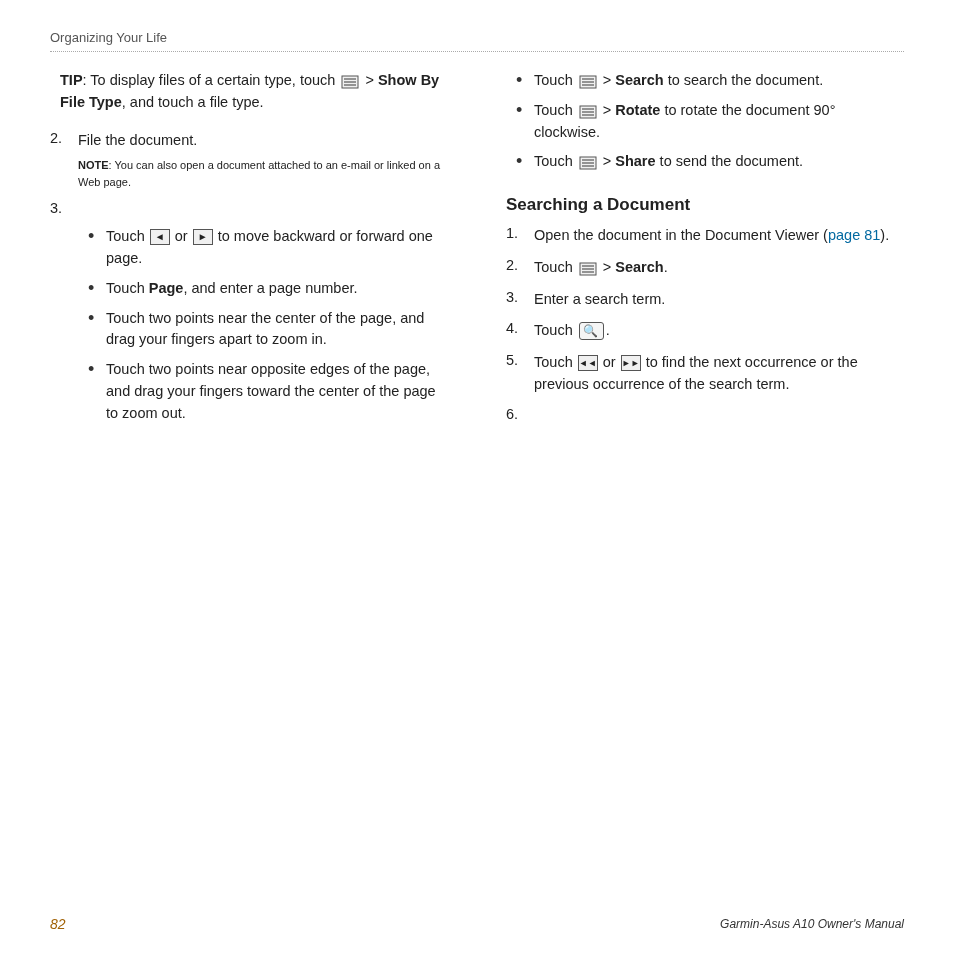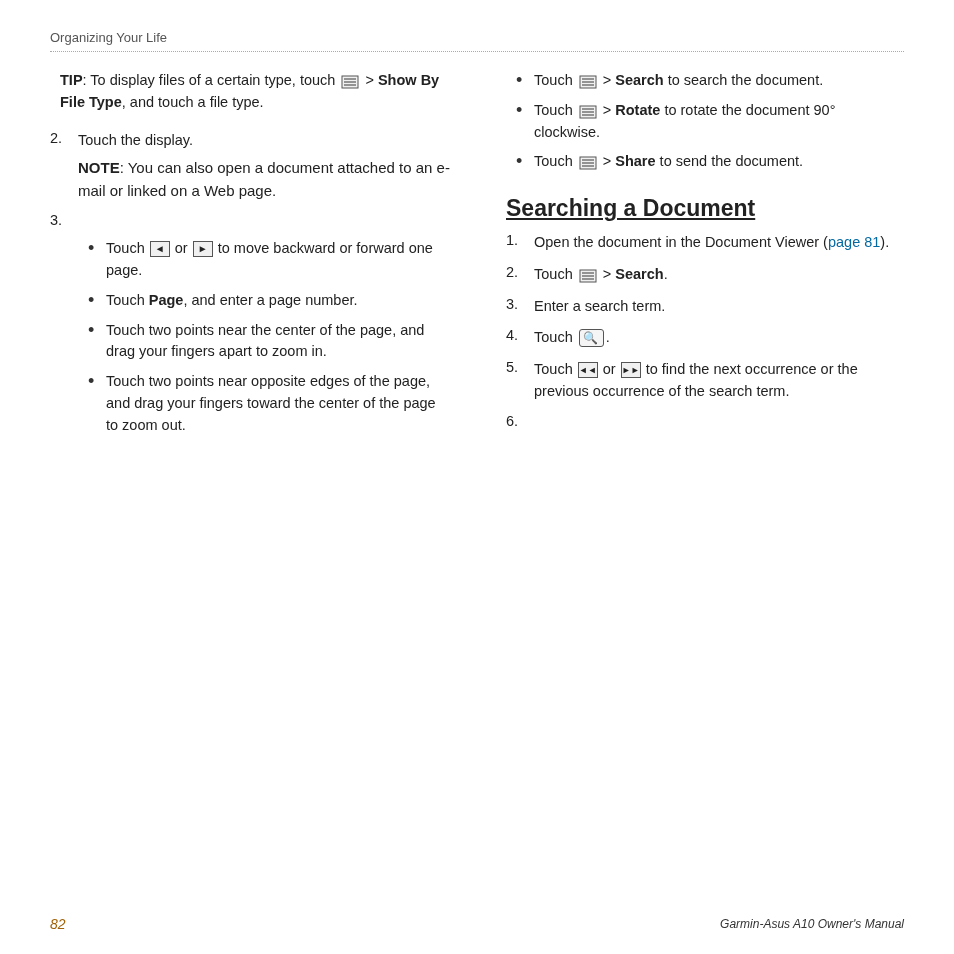--- a/index.html
+++ b/index.html
@@ -61,21 +61,21 @@
     }
     .step-content {
       font-size: 14.5px;
       line-height: 1.5;
     }
     .note-block {
       margin-top: 6px;
       margin-left: 0;
     }
     .note-block p {
-      font-size: 15px;
+      font-size: 11px;
       line-height: 1.5;
     }
     .bullet-list {
       list-style: none;
       padding: 0;
       margin: 0;
     }
     .bullet-item {
       display: flex;
       align-items: flex-start;
@@ -109,25 +109,24 @@
       background: #444;
       border-radius: 3px;
       padding: 2px 4px;
       font-size: 11px;
       line-height: 1;
       vertical-align: middle;
       margin: 0 2px;
       color: #fff;
     }
     .section-title {
-      font-size: 23px;
+      font-size: 17px;
       font-weight: bold;
       margin-bottom: 10px;
       margin-top: 22px;
-      text-decoration: underline;
     }
     .bold { font-weight: bold; }
     .link-color { color: #0369a1; }
     .footer {
       position: absolute;
       bottom: 22px;
       left: 50px;
       right: 50px;
       display: flex;
       justify-content: space-between;
@@ -190,21 +189,21 @@
                 <line x1="3" y1="10" x2="15" y2="10" stroke="#555" stroke-width="1.2"></line>
               </svg></span><span> &gt; </span><span class="bold">Show By File Type</span><span>, and touch a file type.</span>
         </p>
       </div>
 
       <ol class="step-list">
 
         <li class="step-item">
           <span class="step-num">2.</span>
           <div class="step-content">
-            <span>Touch the display.</span>
+            <span>File the document.</span>
             
             <div class="note-block">
               <p>
                 <span class="bold">NOTE</span><span>: You can also open a document attached to an e-mail or linked on a Web page.</span>
               </p>
             </div>
           </div>
         </li>
 
         <li class="step-item">

